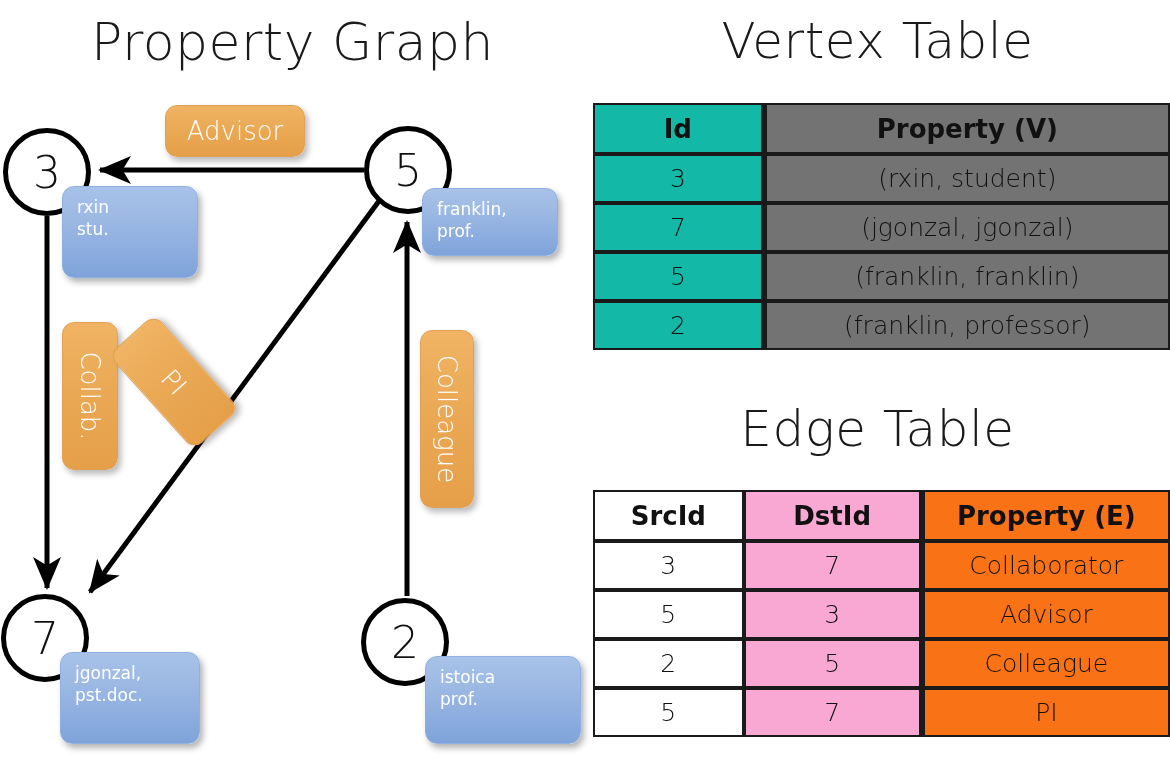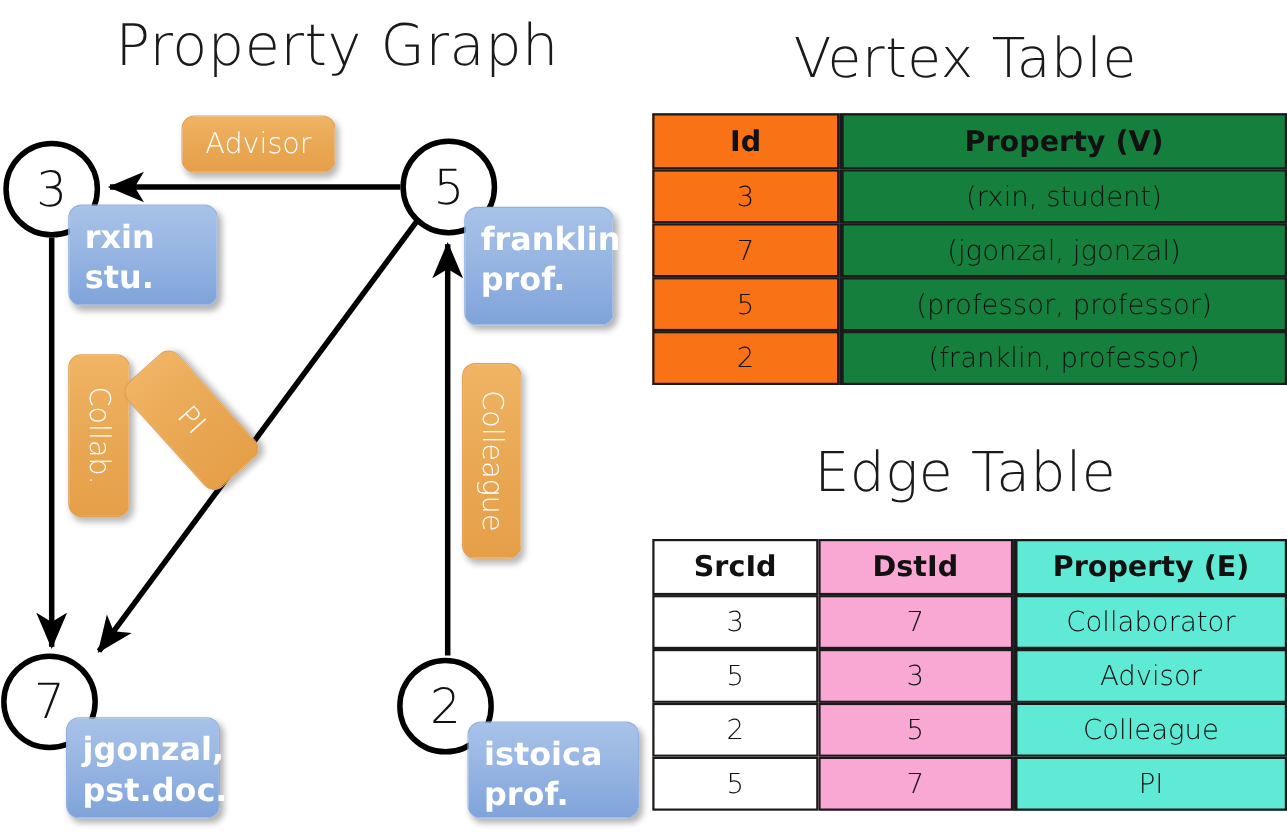--- a/index.html
+++ b/index.html
@@ -19,22 +19,22 @@
   
   .big-title {
     position: absolute;
     font-family: "DejaVu Sans", sans-serif;
     font-weight: 300;
     letter-spacing: 0.5px;
     color: #1a1a1a;
     white-space: nowrap;
     text-align: center;
   }
-  #title-property-graph { left: 0px;   top: 12px;  width: 585px; font-size: 52px; margin-left: 14px; }
-  #title-vertex-table   { left: 585px; top: 24px;  width: 585px; font-size: 50px; }
+  #title-property-graph { left: 0px;   top: 12px;  width: 585px; font-size: 52px; }
+  #title-vertex-table   { left: 585px; top: 12px;  width: 585px; font-size: 50px; }
   #title-edge-table     { left: 585px; top: 400px; width: 585px; font-size: 50px; text-align: center; }
 
   
   #graph-panel {
     position: absolute;
     left: 0; top: 0;
     width: 585px; height: 760px;
   }
   #graph-edges {
     position: absolute;
@@ -66,29 +66,29 @@
 
   
   .prop-box {
     position: absolute;
     border-radius: 12px;
     background: linear-gradient(180deg, #a8c2e8 0%, #9cb9e4 35%, #7fa3da 100%);
     border: 1px solid #8fb0e0;
     box-shadow: 3px 4px 6px rgba(0,0,0,0.30);
     color: #ffffff;
     font-family: "DejaVu Sans", sans-serif;
-    font-weight: 700;
-    font-size: 29px;
+    font-weight: 400;
+    font-size: 17px;
     line-height: 1.28;
     padding: 10px 0 0 14px;
     box-sizing: border-box;
     z-index: 8;
   }
   #prop-rxin     { left: 62px;  top: 186px; width: 136px; height: 92px; }
-  #prop-franklin { left: 422px; top: 188px; width: 136px; height: 108px; }
+  #prop-franklin { left: 422px; top: 188px; width: 136px; height: 68px; }
   #prop-jgonzal  { left: 60px;  top: 652px; width: 140px; height: 92px; }
   #prop-istoica  { left: 425px; top: 656px; width: 156px; height: 88px; }
 
   
   .edge-label {
     position: absolute;
     border-radius: 12px;
     background: linear-gradient(180deg, #f0b464 0%, #eaa955 45%, #e69f49 100%);
     border: 1px solid #e0a055;
     box-shadow: 3px 4px 6px rgba(0,0,0,0.28);
@@ -142,27 +142,27 @@
     color: #111;
   }
   .tbl th {
     font-weight: 700;
     font-size: 26px;
     height: 47px;
   }
   .tbl td { height: 45px; }
 
   #vertex-table { left: 593px; top: 103px; }
-  #vertex-table .col-id   { width: 166px; background: #f97316; }
-  #vertex-table .col-prop { width: 402px; background: #15803d; border-left-width: 4px; }
+  #vertex-table .col-id   { width: 166px; background: #14b8a6; }
+  #vertex-table .col-prop { width: 402px; background: #737373; border-left-width: 4px; }
 
   #edge-table { left: 593px; top: 490px; }
   #edge-table .col-src  { width: 148px; background: #ffffff; }
   #edge-table .col-dst  { width: 175px; background: #f9a8d4; }
-  #edge-table .col-prop { width: 245px; background: #5eead4; border-left-width: 4px; }
+  #edge-table .col-prop { width: 245px; background: #f97316; border-left-width: 4px; }
 </style>
 </head>
 <body>
 
 <div class="big-title" id="title-property-graph">Property Graph</div>
 
 <div class="big-title" id="title-vertex-table">Vertex Table</div>
 
 <div class="big-title" id="title-edge-table">Edge Table</div>
 
@@ -239,21 +239,21 @@
     <tr>
       <td class="col-id">3</td>
       <td class="col-prop">(rxin, student)</td>
     </tr>
     <tr>
       <td class="col-id">7</td>
       <td class="col-prop">(jgonzal, jgonzal)</td>
     </tr>
     <tr>
       <td class="col-id">5</td>
-      <td class="col-prop">(professor, professor)</td>
+      <td class="col-prop">(franklin, franklin)</td>
     </tr>
     <tr>
       <td class="col-id">2</td>
       <td class="col-prop">(franklin, professor)</td>
     </tr>
   </tbody>
 </table>
 
 <table class="tbl" id="edge-table">
   <thead>

